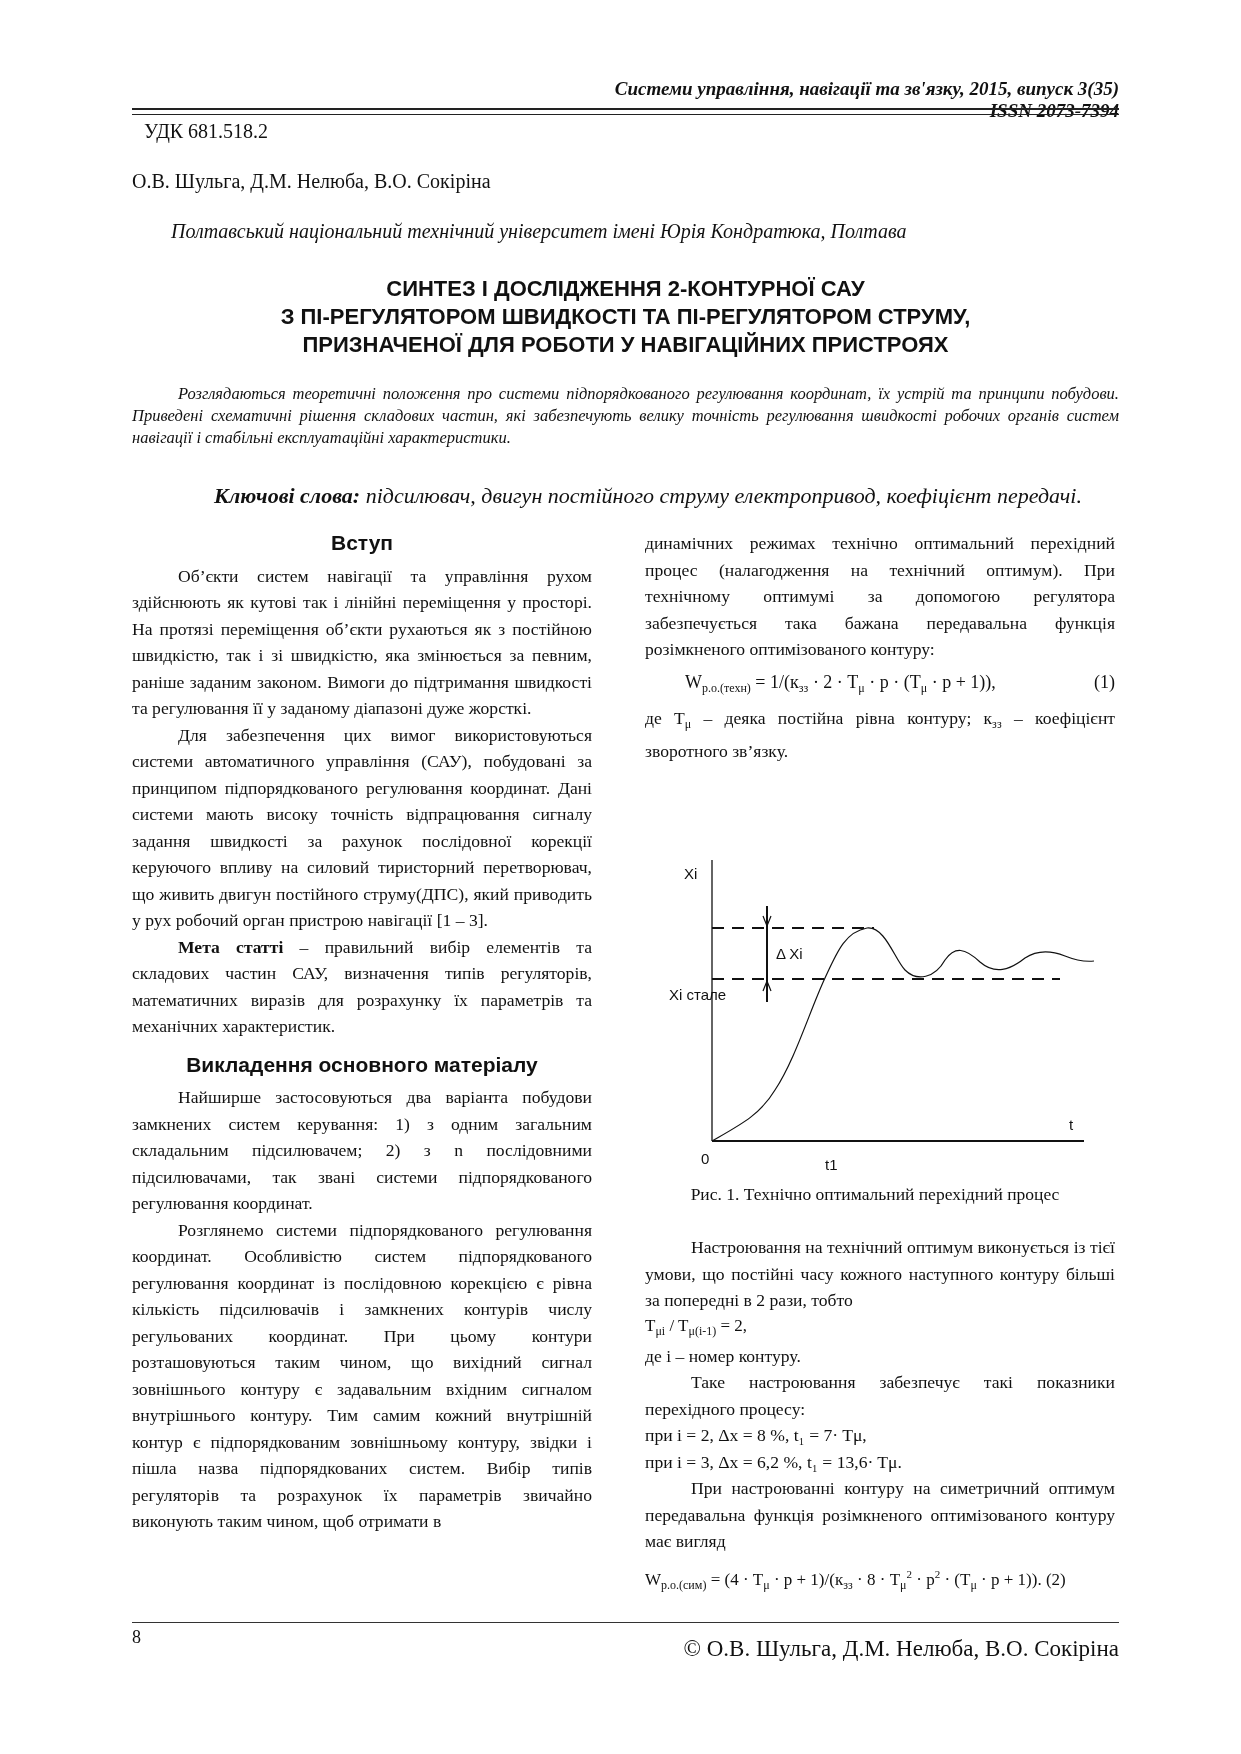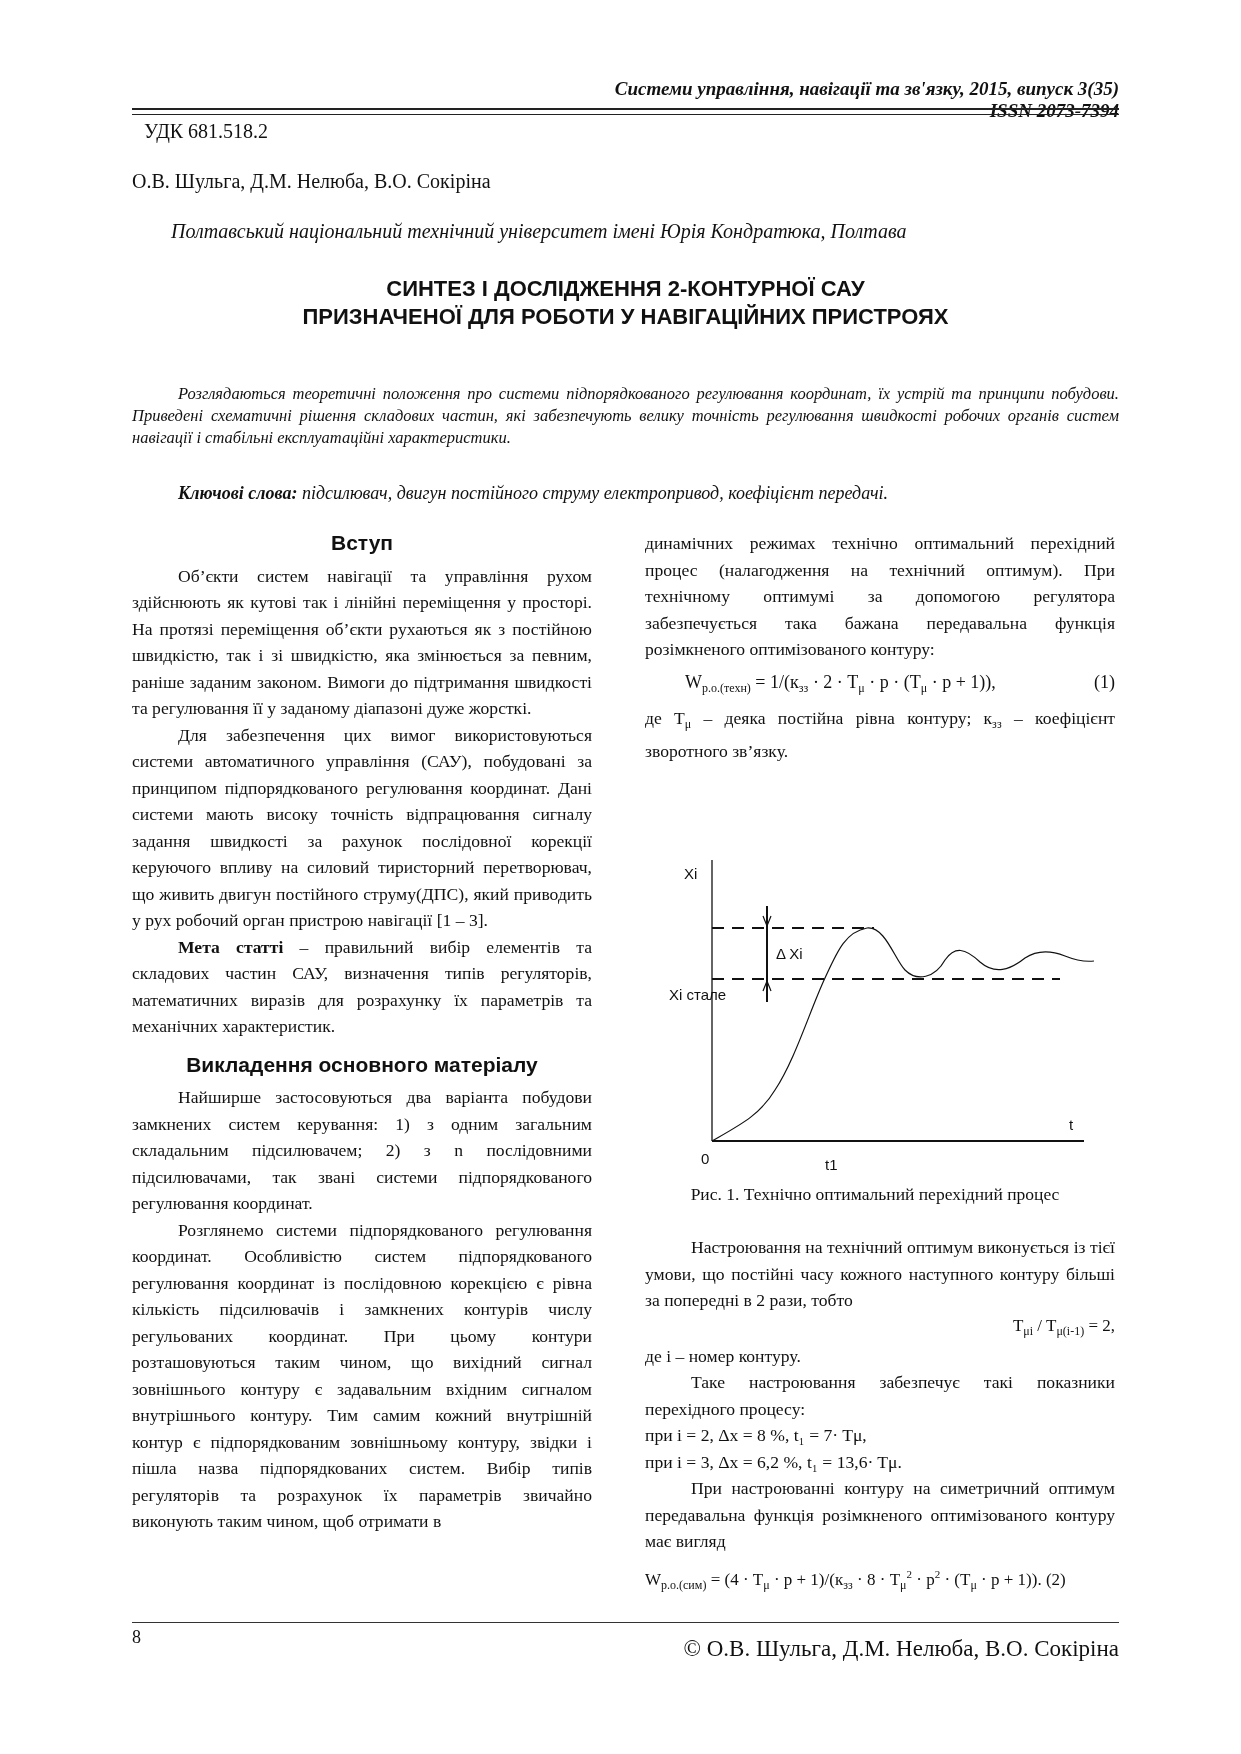--- a/index.html
+++ b/index.html
@@ -11,21 +11,21 @@
     display: flex; justify-content: space-between; align-items: flex-end; flex-direction: column; }
   .rule-double { left: 132px; top: 108px; width: 987px; height: 4px;
     border-top: 2px solid #222; border-bottom: 1px solid #222; }
   .udk { left: 144px; top: 120px; font-size: 20px; }
   .authors { left: 132px; top: 170px; font-size: 20px; }
   .affil { left: 132px; top: 220px; font-size: 20px; font-style: italic; margin-left: 39px; }
   .title { left: 132px; top: 275px; width: 987px; text-align: center;
     font-family: "Liberation Sans", sans-serif; font-weight: bold; font-size: 22px; line-height: 28px; }
   .abstract { left: 132px; top: 383px; width: 987px; font-style: italic; font-size: 16.5px; line-height: 22px;
     text-align: justify; text-indent: 46px; }
-  .keywords { left: 178px; top: 483px; width: 940px; font-style: italic; font-size: 18px; }
+  .keywords { left: 178px; top: 483px; width: 940px; font-style: italic; font-size: 22px; text-align: center; }
   .keywords b { font-weight: bold; }
   .col { width: 460px; font-size: 17.6px; line-height: 26.5px; text-align: justify; }
   .col p { margin: 0; text-indent: 46px; }
   .col p.noind { text-indent: 0; }
   .h2 { font-family: "Liberation Sans", sans-serif; font-weight: bold; font-size: 21px; text-align: center; }
   .eq { font-size: 18px; white-space: nowrap; }
   .sub { font-size: 12px; vertical-align: -4px; }
   .sup { font-size: 11px; vertical-align: 7px; }
   .caption { left: 640px; top: 1184px; width: 470px; text-align: center; font-size: 17.5px; }
   .foot-rule { left: 132px; top: 1622px; width: 987px; height: 0; border-top: 1.5px solid #333; }
@@ -41,20 +41,21 @@
   <span>ISSN 2073-7394</span>
 </div>
 <div class="abs rule-double"></div>
 
 <div class="abs udk">УДК 681.518.2</div>
 <div class="abs authors">О.В. Шульга, Д.М. Нелюба, В.О. Сокіріна</div>
 <div class="abs affil">Полтавський національний технічний університет імені Юрія Кондратюка, Полтава</div>
 
 <div class="abs title">
   <div>СИНТЕЗ І ДОСЛІДЖЕННЯ 2-КОНТУРНОЇ САУ</div>
+  <div>З ПІ-РЕГУЛЯТОРОМ ШВИДКОСТІ ТА ПІ-РЕГУЛЯТОРОМ СТРУМУ,</div>
   <div>ПРИЗНАЧЕНОЇ ДЛЯ РОБОТИ У НАВІГАЦІЙНИХ ПРИСТРОЯХ</div>
 </div>
 
 <div class="abs abstract">Розглядаються теоретичні положення про системи підпорядкованого регулювання координат, їх устрій та принципи побудови. Приведені схематичні рішення складових частин, які забезпечують велику точність регулювання швидкості робочих органів систем навігації і стабільні експлуатаційні характеристики.</div>
 
 <div class="abs keywords">
   <b>Ключові слова:</b><span> підсилювач, двигун постійного струму електропривод, коефіцієнт передачі.</span>
 </div>
 
 <div class="abs col" style="left:132px; top:530px;">
@@ -94,21 +95,21 @@
   <text class="fig-label" x="131" y="99">Δ Xi</text>
   <text class="fig-label" x="24" y="140">Xi стале</text>
   <text class="fig-label" x="424" y="270">t</text>
   <text class="fig-label" x="56" y="304">0</text>
   <text class="fig-label" x="180" y="310">t1</text>
 </svg>
 <div class="abs caption">Рис. 1. Технічно оптимальний перехідний процес</div>
 
 <div class="abs col" style="left:645px; top:1234px; width:470px;">
   <p>Настроювання на технічний оптимум виконується із тієї умови, що постійні часу кожного наступного контуру більші за попередні в 2 рази, тобто</p>
-  <div class="eq" style="text-align:right; font-size:17px; line-height:24px;"><span>T</span><span class="sub">μi</span><span> / T</span><span class="sub">μ(i-1)</span><span> = 2,</span></div>
+  <div class="eq" style="text-align:left; font-size:17px; line-height:24px;"><span>T</span><span class="sub">μi</span><span> / T</span><span class="sub">μ(i-1)</span><span> = 2,</span></div>
   <p class="noind">де i – номер контуру.</p>
   <p>Таке настроювання забезпечує такі показники перехідного процесу:</p>
   <p class="noind">при i = 2, Δx = 8 %, t₁ = 7· Tμ,</p>
   <p class="noind">при i = 3, Δx = 6,2 %, t₁ = 13,6· Tμ.</p>
   <p>При настроюванні контуру на симетричний оптимум передавальна функція розімкненого оптимізованого контуру має вигляд</p>
   <div class="eq" style="margin-top:6px; font-size:17px;">
     <span>W</span><span class="sub">р.о.(сим)</span><span> = (4 · T</span><span class="sub">μ</span><span> · p + 1)/(к</span><span class="sub">зз</span><span> · 8 · T</span><span class="sub">μ</span><span class="sup">2</span><span> · p</span><span class="sup">2</span><span> · (T</span><span class="sub">μ</span><span> · p + 1)).</span> <span>(2)</span>
   </div>
 </div>
 

